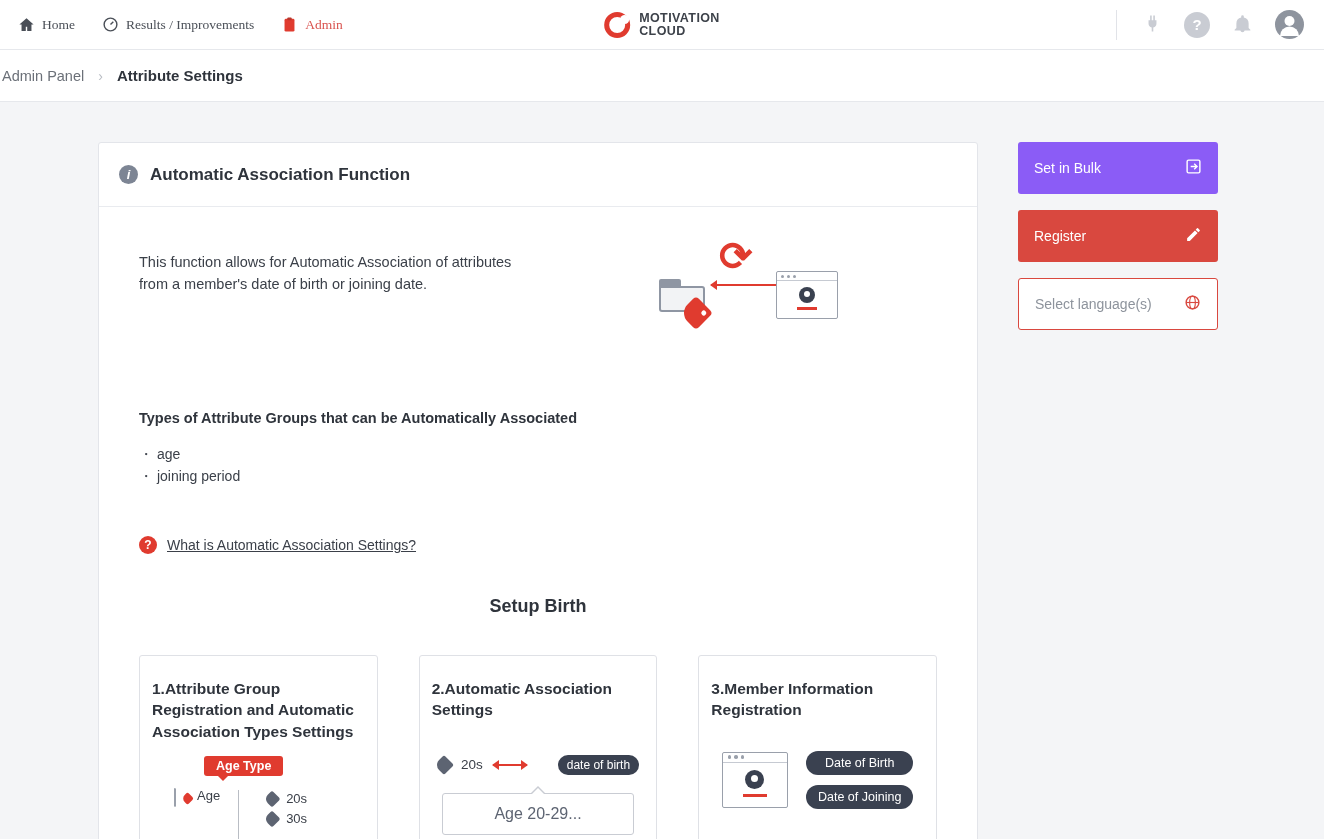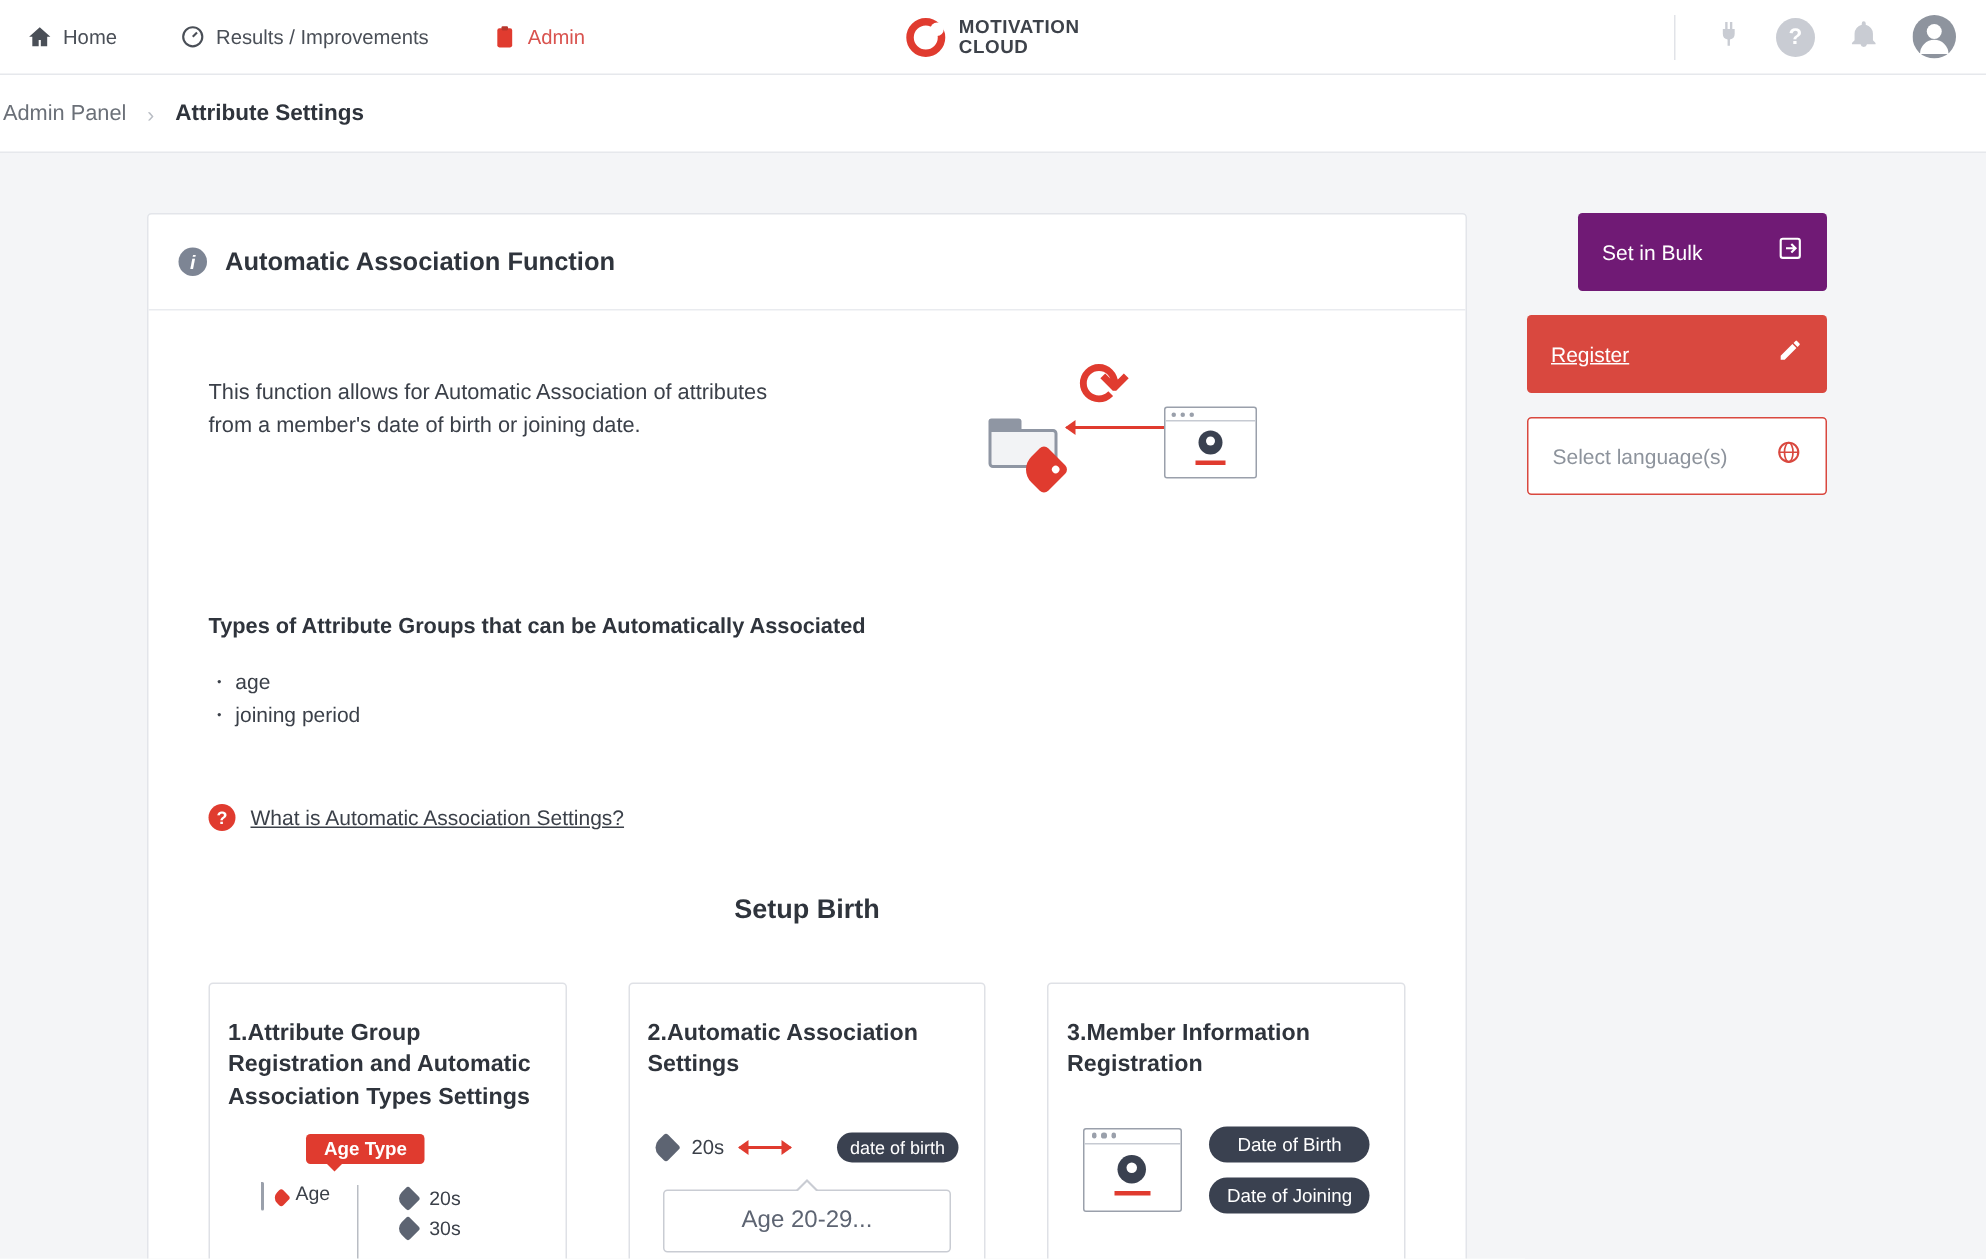--- a/index.html
+++ b/index.html
@@ -9,21 +9,21 @@
     background: #f4f5f7;
     overflow: hidden;
   }
   
   .topbar {
     height: 50px; background: #ffffff;
     display: flex; align-items: center;
     border-bottom: 1px solid #e6e8ec;
     position: relative;
   }
-  .nav-left { display: flex; align-items: center; padding-left: 18px; gap: 42px; }
+  .nav-left { display: flex; align-items: center; padding-left: 18px; gap: 27px; font-family: Liberation Serif, serif; }
   .nav-item { display: flex; align-items: center; gap: 7px; font-size: 13.5px; color: #4a4f57; cursor: pointer; }
   .nav-item.active { color: #d9534f; }
   .nav-item .ico { display: inline-flex; width: 17px; height: 17px; align-items: center; justify-content: center; }
   .brand {
     position: absolute; left: 50%; transform: translateX(-50%);
     display: flex; align-items: center; gap: 9px;
   }
   .brand-mark {
     width: 26px; height: 26px; border-radius: 50%;
     border: 5px solid #e03b2f; position: relative;
@@ -152,22 +152,22 @@
   .browser2 .person::after{content:"";position:absolute;width:7px;height:7px;border-radius:50%;background:#fff;left:6px;top:5px;}
   .browser2 .line{width:24px;height:3px;background:#e03b2f;margin:5px auto 0;}
   .chips3{display:flex;flex-direction:column;gap:10px;}
   .chip3{background:#3a4150;color:#fff;font-size:12.5px;padding:5px 12px;border-radius:13px;text-align:center;}
   
   .rail { margin-left: 40px; width: 200px; display:flex; flex-direction:column; gap: 16px;}
   .rail-btn {
     height: 52px; border-radius: 3px; display:flex; align-items:center; justify-content:space-between;
     padding: 0 16px; font-size: 14px; cursor: pointer;
   }
-  .btn-primary { background:#701a75; color:#fff;margin-left:34px; }
-  .btn-primary2 { background:#d9483f; color:#fff;text-decoration:underline; }
+  .btn-primary { background:#8b5cf6; color:#fff; }
+  .btn-primary2 { background:#d9483f; color:#fff; }
   .btn-outline { background:#fff; color:#8d939c; border:1px solid #d9483f; }
   .rail-ico { font-size:16px; }
 </style>
 </head>
 <body>
 
 <div class="topbar">
   <div class="nav-left">
 
     <div class="nav-item">

